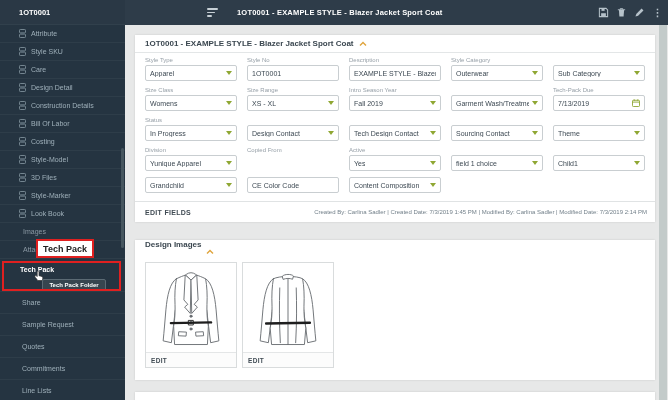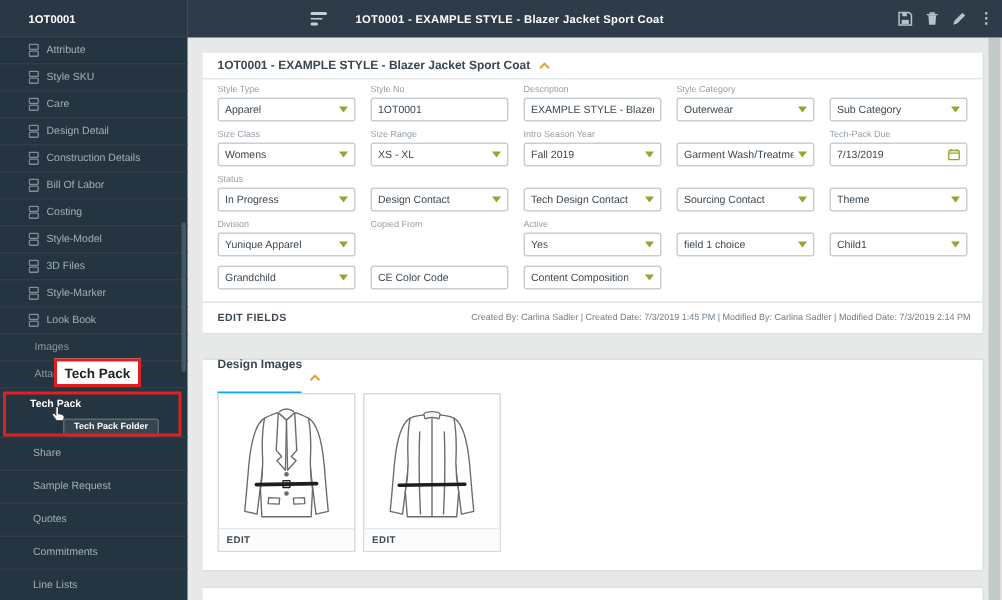--- a/index.html
+++ b/index.html
@@ -45,21 +45,21 @@
   
   .panel { position:absolute; left:135px; width:520px; background:#fff; box-shadow:0 0 2px rgba(0,0,0,.12); }
   .panel1 { top:35px; height:187px; }
   .panel2 { top:240px; height:140px; }
   .panel3 { top:392px; height:10px; }
 
   .p-header { height:18px; display:flex; align-items:center; padding:0 10px; gap:5px; }
   .panel1 .p-header { border-bottom:1px solid #e3e6e7; }
   .panel2 .p-header { height:20px; padding-top:4px; }
   .p-title { font-size:8px; font-weight:bold; color:#3b4750; white-space:nowrap; }
-  .panel2 .p-title { border-bottom:5px solid #0ea5e9; padding-bottom:14px; }
+  .panel2 .p-title { border-bottom:1px solid #0ea5e9; padding-bottom:14px; }
   .chev { flex:none; display:flex; cursor:pointer; }
 
   
   .fields { padding:4px 10px 0; }
   .frow { display:grid; grid-template-columns:repeat(5,92px); column-gap:10px; margin-bottom:6px; }
   .flabel { height:6px; line-height:6px; font-size:6px; color:#97a0a8; margin-bottom:2px;
             white-space:nowrap; overflow:hidden; }
   .fbox { height:16px; border:1px solid #c9ced1; border-radius:2px; display:flex; align-items:center;
           padding:0 4px; background:#fff; justify-content:space-between; cursor:pointer; }
   .fval { font-size:7px; color:#3c4852; white-space:nowrap; overflow:hidden; }

